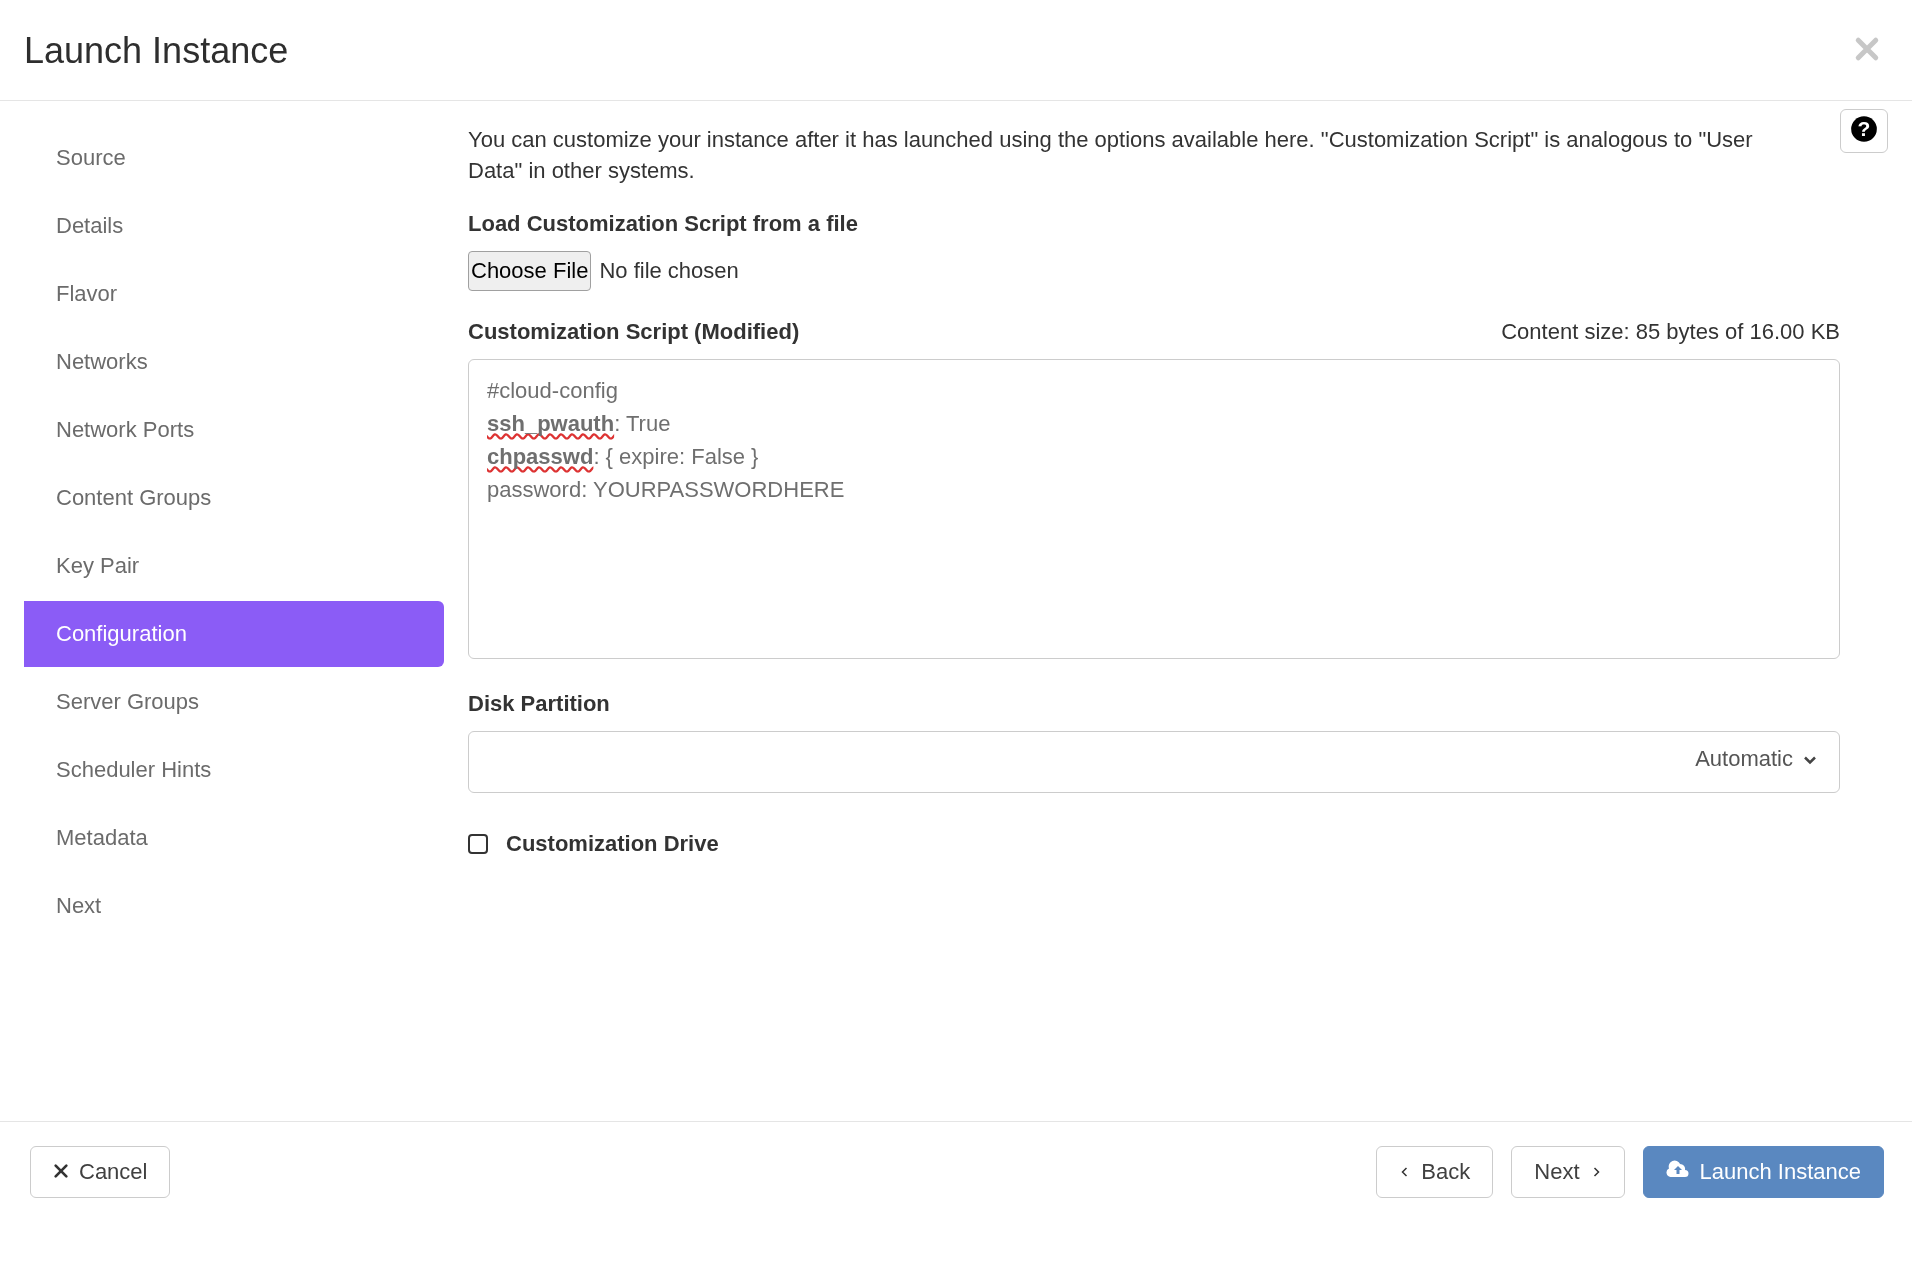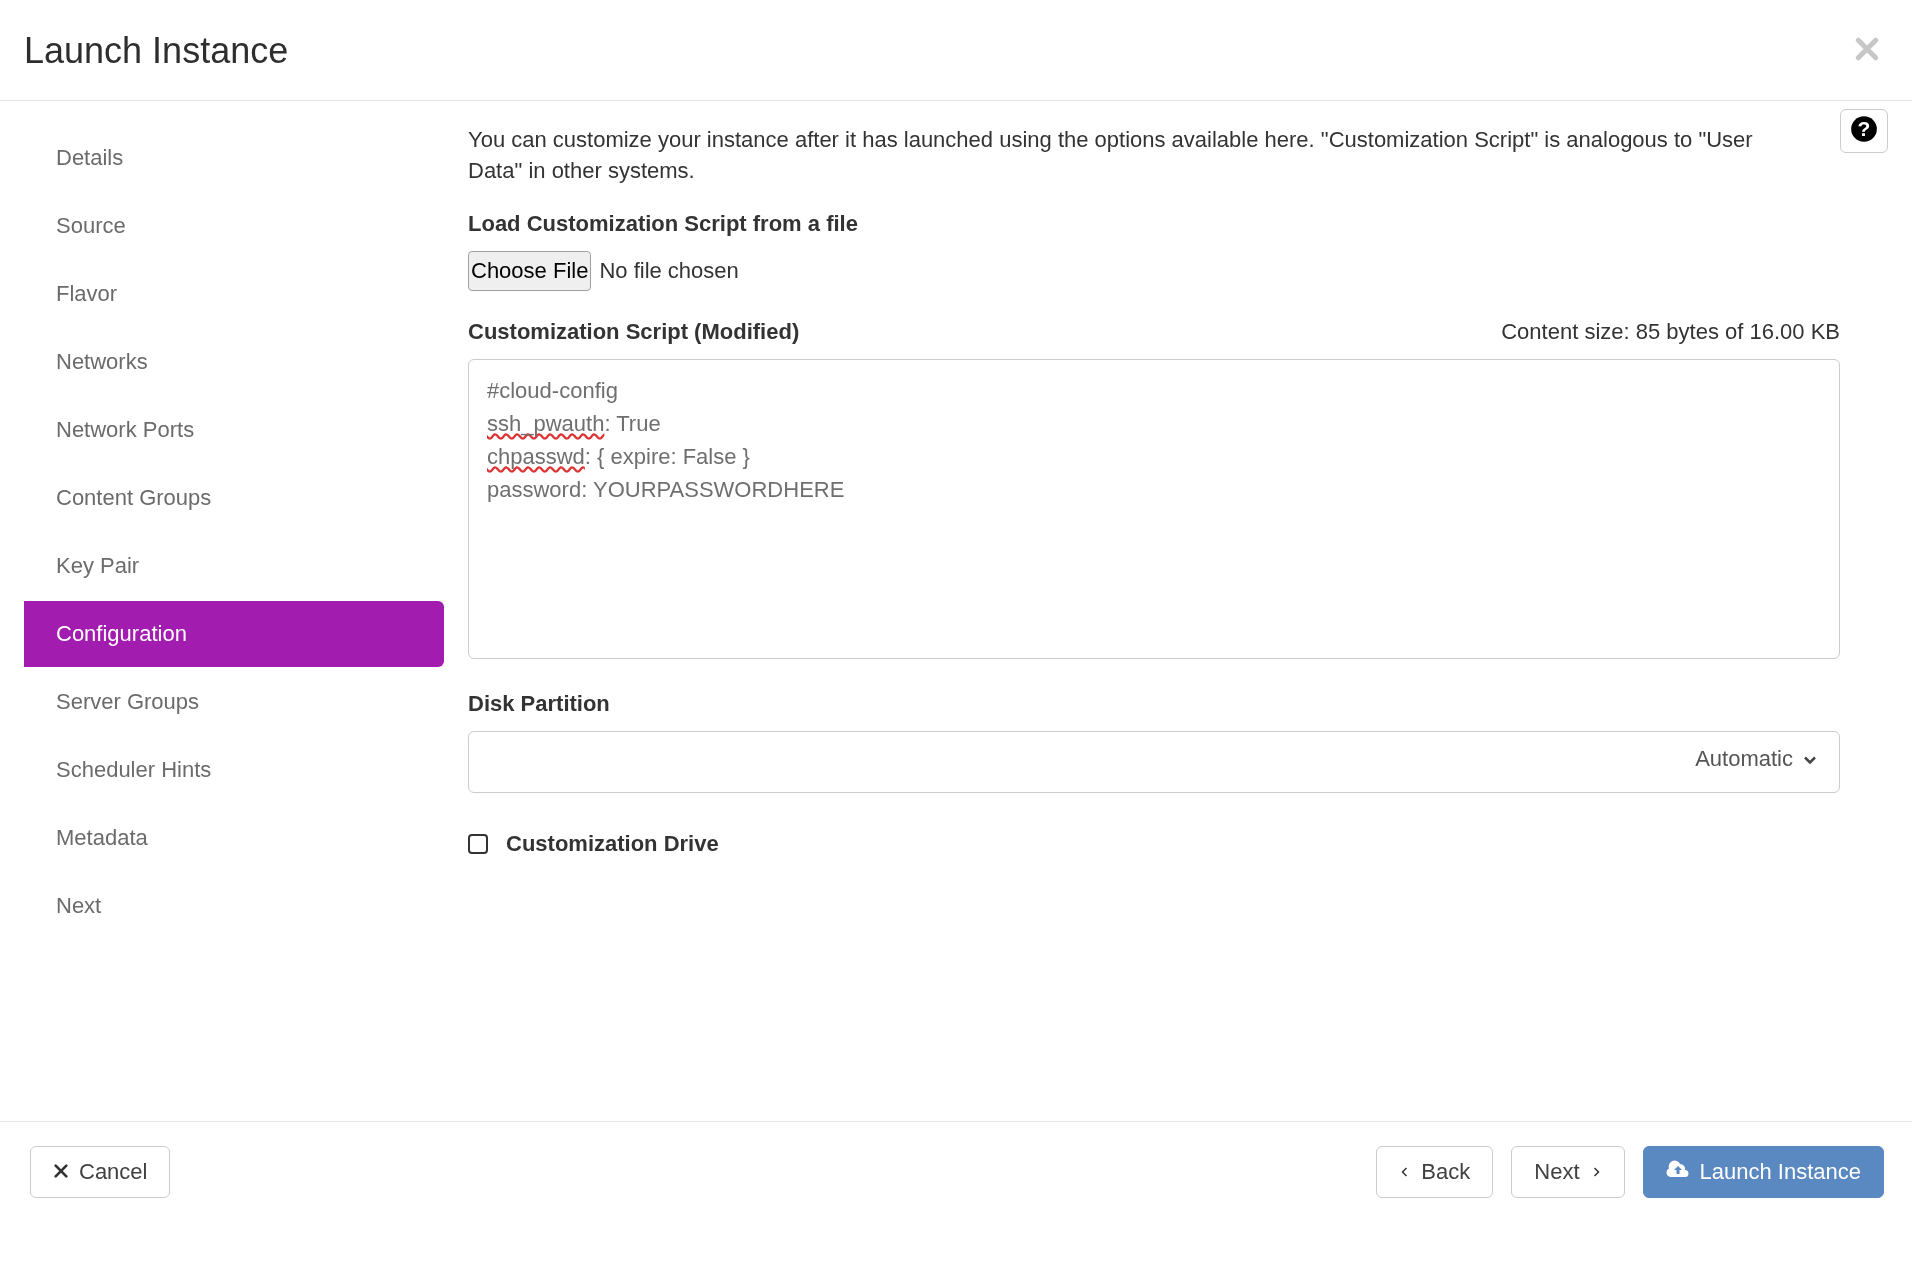--- a/index.html
+++ b/index.html
@@ -27,21 +27,21 @@
 
     .sidebar { width: 468px; padding: 24px 24px 24px 0; }
     .tab {
       padding: 20px 0 20px 56px;
       font-size: 22px; color: #6b6b6b; cursor: pointer;
       border-top-right-radius: 6px; border-bottom-right-radius: 6px;
       margin: 0 0 0 24px;
       padding-left: 32px;
     }
     .sidebar .tab + .tab { margin-top: 2px; }
-    .tab.active { background: #a21caf; color: #fff; }
+    .tab.active { background: #8b5cf6; color: #fff; }
 
     .content { flex: 1; padding: 24px 28px 24px 0; max-width: 1400px; }
     .description { font-size: 22px; color: #333; line-height: 1.4; margin-bottom: 24px; max-width: 1320px; }
 
     .label { font-size: 22px; font-weight: 700; color: #333; margin-bottom: 14px; }
     .label-row { display: flex; justify-content: space-between; align-items: baseline; margin-bottom: 14px; }
     .label-row .label { margin-bottom: 0; }
     .content-size { font-size: 22px; color: #333; }
 
     .file-row { display: flex; align-items: center; gap: 8px; margin-bottom: 28px; }
@@ -52,21 +52,21 @@
     }
     .file-status { font-size: 22px; color: #333; }
 
     .script-area {
       width: 100%; max-width: 1372px; height: 300px;
       border: 1px solid #ccc; border-radius: 6px;
       padding: 14px 18px; font-size: 22px; font-family: inherit;
       color: #6f6f6f; line-height: 1.5; resize: both;
       margin-bottom: 32px;
     }
-    .spellred { text-decoration: underline wavy #d33; text-decoration-skip-ink: none; }
+    .spellred { text-decoration: underline wavy #d33; text-decoration-skip-ink: none; font-weight: bold; }
 
     .select-wrap { position: relative; max-width: 1372px; margin-bottom: 38px; }
     .select {
       width: 100%; height: 62px; border: 1px solid #ccc; border-radius: 6px;
       padding: 0 46px 7px 28px; font-size: 22px; color: #555;
       background: #fff; appearance: none; -webkit-appearance: none; cursor: pointer; text-align: right;
     }
     .select-chevron {
       position: absolute; right: 20px; top: 50%; transform: translateY(-50%);
       pointer-events: none; color: #444;
@@ -119,22 +119,22 @@
     <div class="help-btn">
       <span>
         <svg viewBox="0 0 24 24" fill="#000">
             <circle cx="12" cy="12" r="11" fill="#000"></circle>
             <text x="12" y="18" text-anchor="middle" font-size="18" font-weight="700" fill="#fff">?</text>
           </svg>
       </span>
     </div>
 
     <nav class="sidebar">
+      <div class="tab"><span>Source</span></div>
       <div class="tab"><span>Details</span></div>
-      <div class="tab"><span>Source</span></div>
       <div class="tab"><span>Flavor</span></div>
       <div class="tab"><span>Networks</span></div>
       <div class="tab"><span>Network Ports</span></div>
       <div class="tab"><span>Content Groups</span></div>
       <div class="tab"><span>Key Pair</span></div>
       <div class="tab active"><span>Configuration</span></div>
       <div class="tab"><span>Server Groups</span></div>
       <div class="tab"><span>Scheduler Hints</span></div>
       <div class="tab"><span>Metadata</span></div>
       <div class="tab"><span>Next</span></div>

